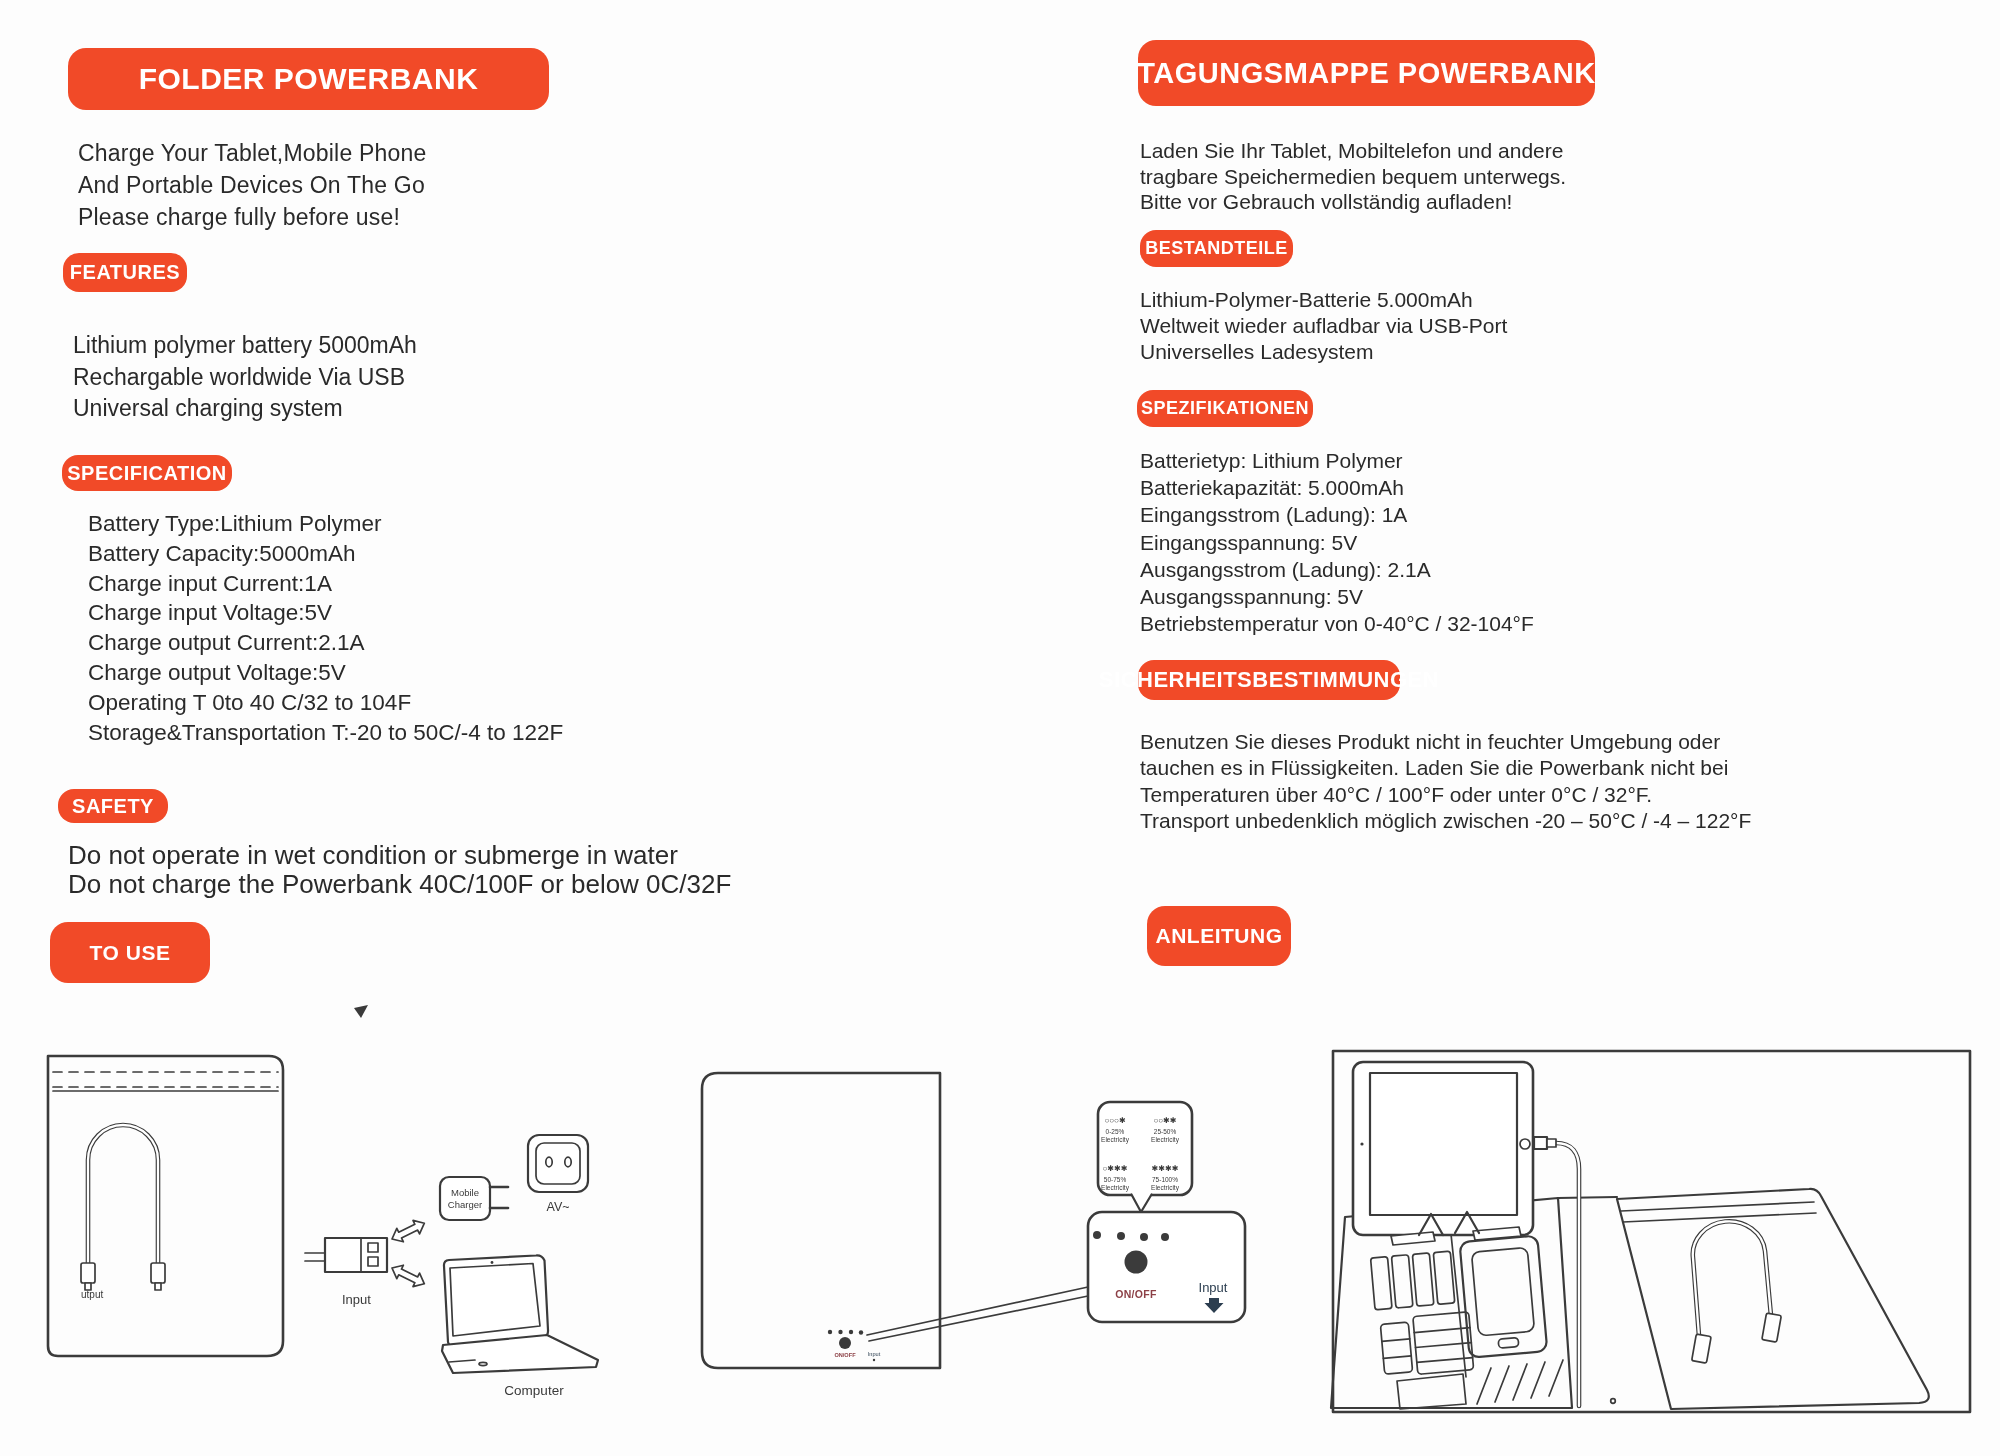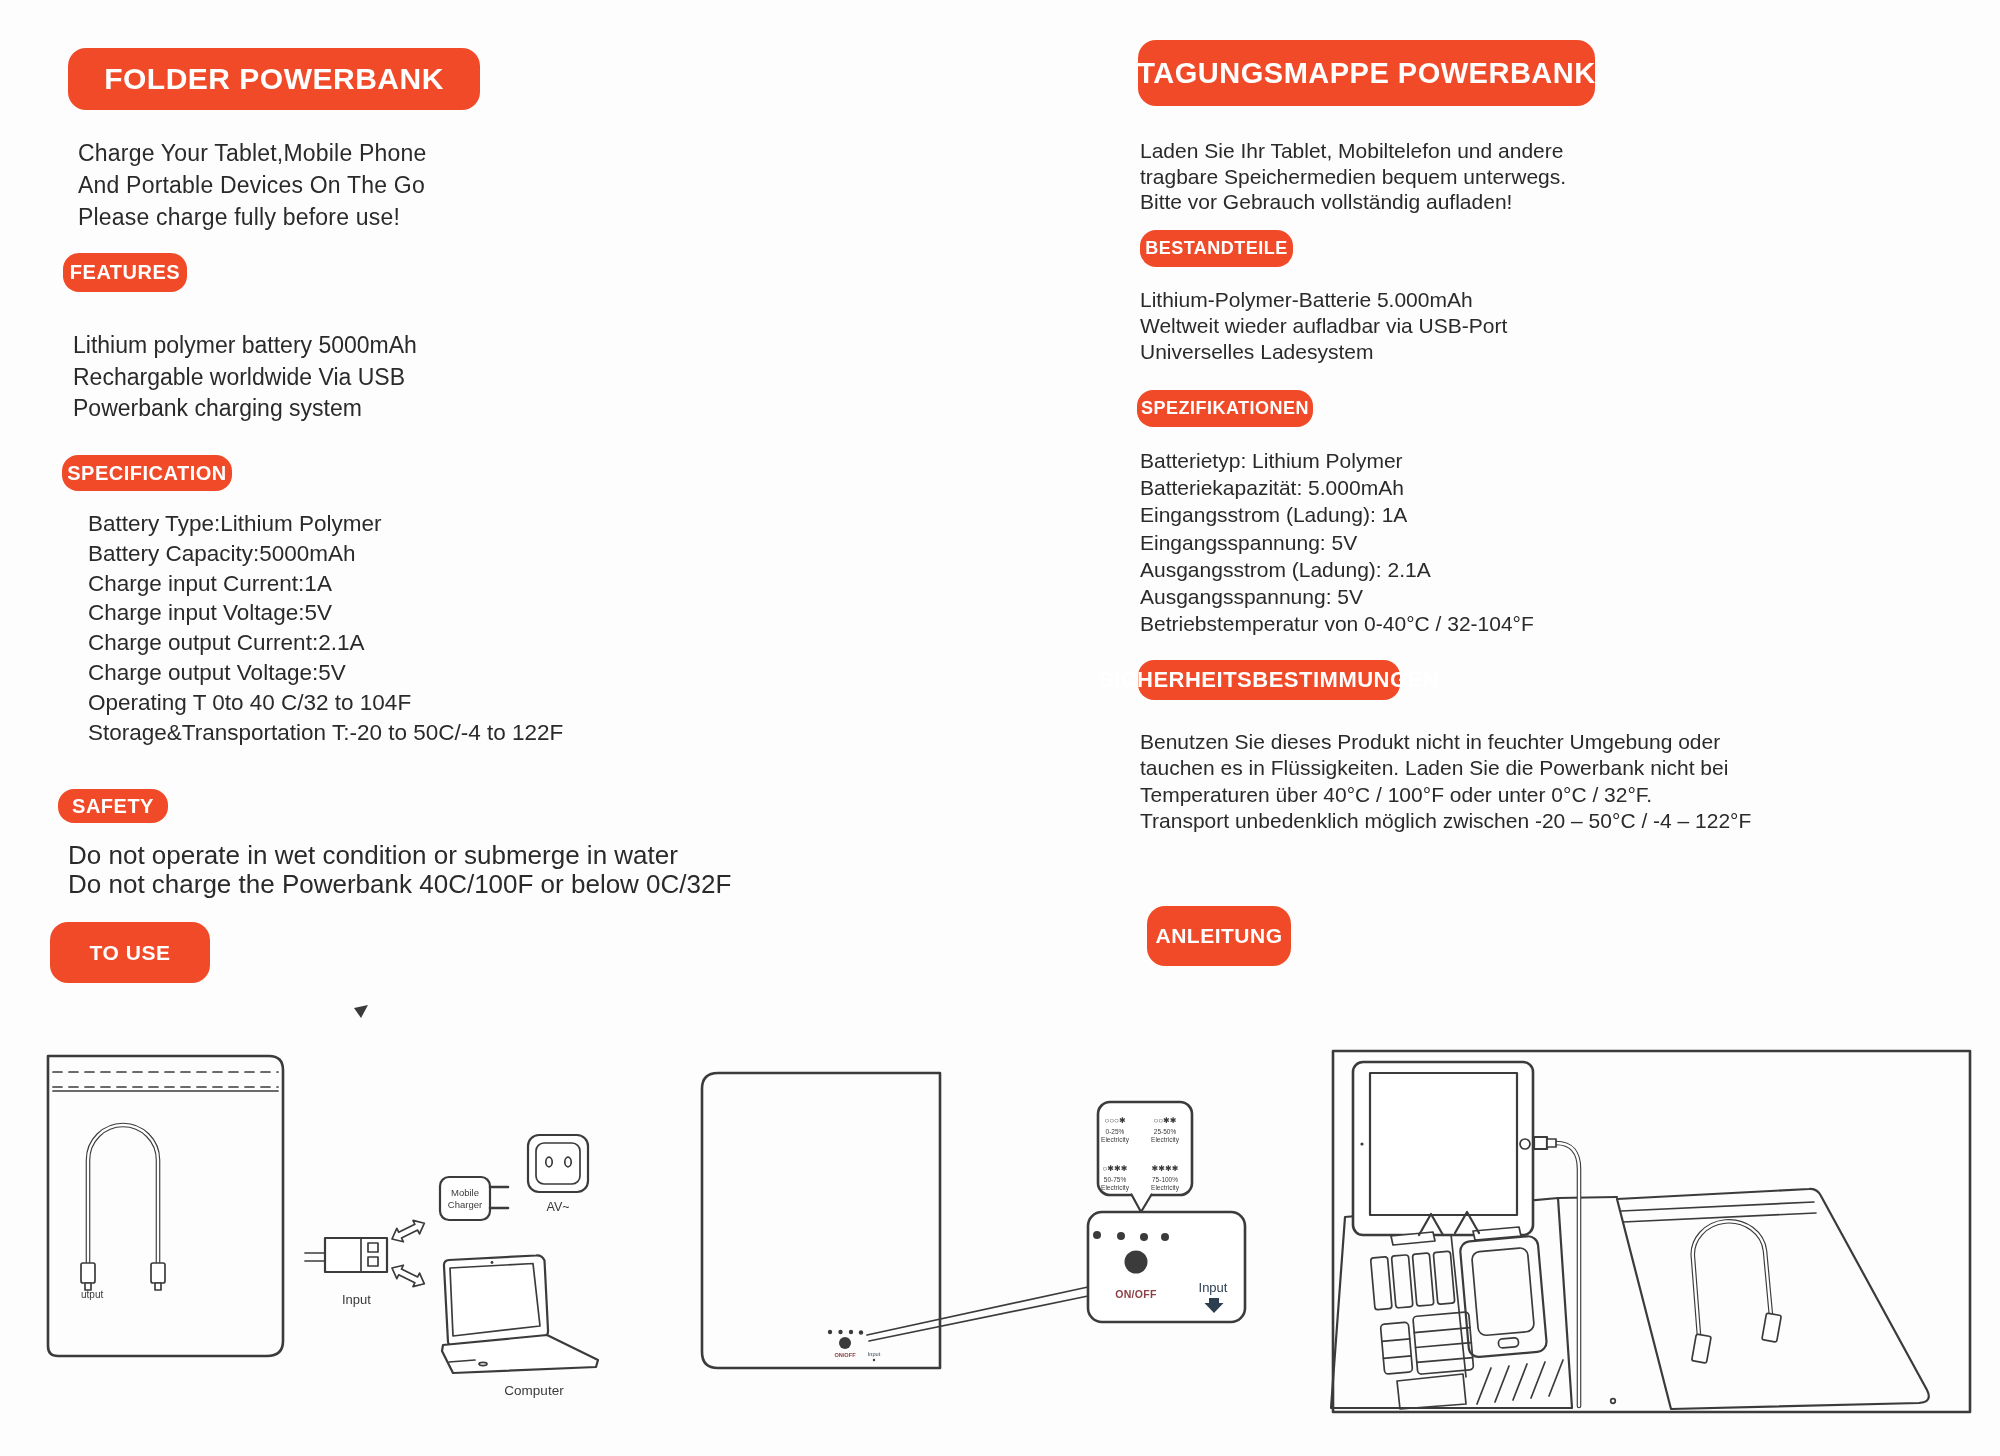--- a/index.html
+++ b/index.html
@@ -31,34 +31,34 @@
   .lvl-txt{font-size:6.5px;}
   .mini{font-size:5.6px;}
   .onoff{fill:var(--onoff,#8c4046);font-weight:bold;}
   .inputc{fill:var(--inputlbl,#2c3e50);}
 </style>
 </head>
 <body>
 
 <div class="canvas">
 
-  <div class="badge hdr" style="left:68px;top:48px;width:412px;height:62px;font-size:30px">FOLDER POWERBANK</div>
+  <div class="badge hdr" style="left:68px;top:48px;width:481px;height:62px;font-size:30px">FOLDER POWERBANK</div>
 
   <div class="txt en-intro" style="left:78px;top:137px">
     <div>Charge Your Tablet,Mobile Phone</div>
     <div>And Portable Devices On The Go</div>
     <div>Please charge fully before use!</div>
   </div>
 
   <div class="badge" style="left:63px;top:253px;width:124px;height:39px;font-size:20px">FEATURES</div>
 
   <div class="txt en-feat" style="left:73px;top:330px">
     <div>Lithium polymer battery 5000mAh</div>
     <div>Rechargable worldwide Via USB</div>
-    <div>Powerbank charging system</div>
+    <div>Universal charging system</div>
   </div>
 
   <div class="badge" style="left:62px;top:455px;width:170px;height:36px;font-size:20px">SPECIFICATION</div>
 
   <div class="txt en-spec" style="left:88px;top:509px">
     <div>Battery Type:Lithium Polymer</div>
     <div>Battery Capacity:5000mAh</div>
     <div>Charge input Current:1A</div>
     <div>Charge input Voltage:5V</div>
     <div>Charge output Current:2.1A</div>

